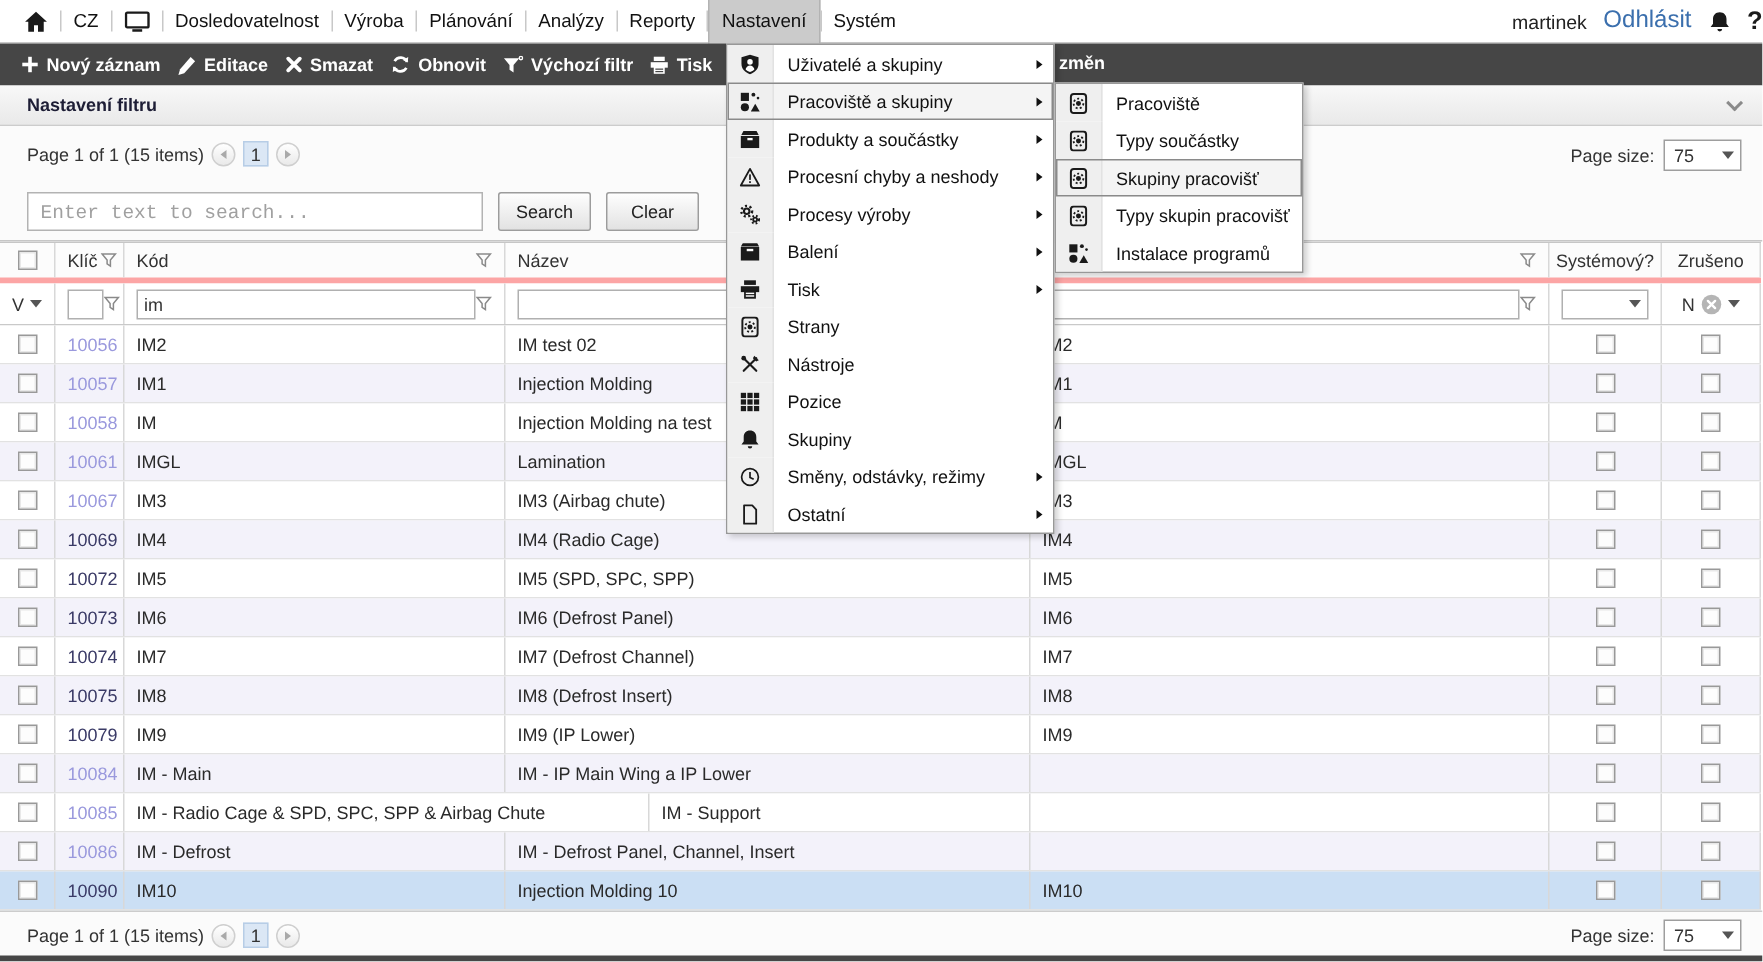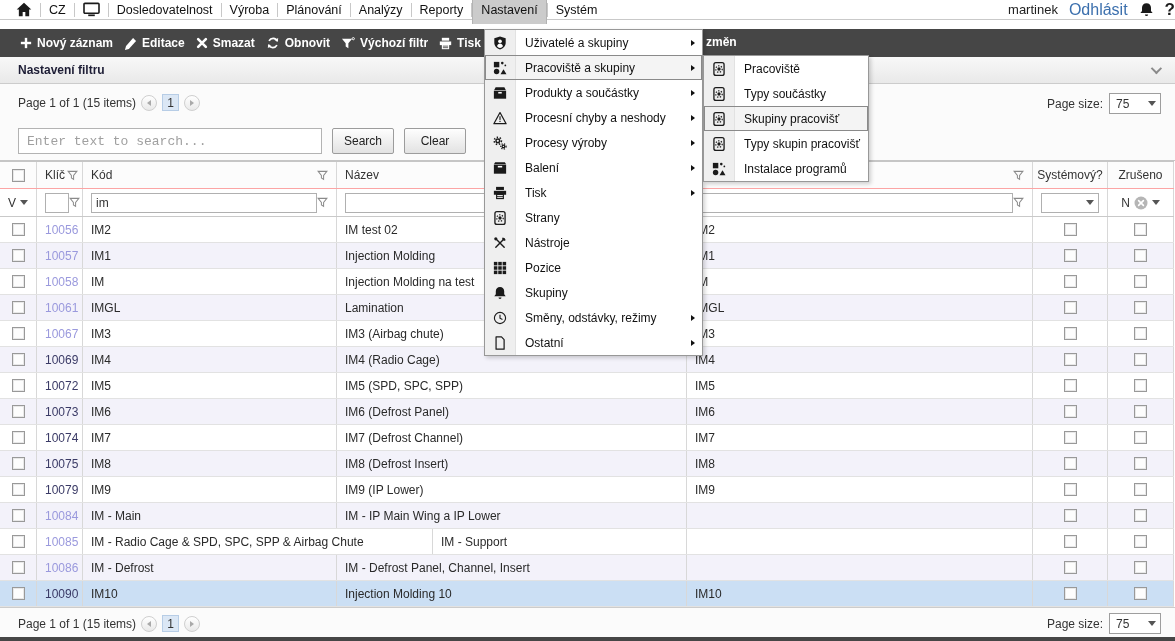--- a/index.html
+++ b/index.html
@@ -1,30 +1,30 @@
 <!DOCTYPE html>
 <html><head>
 <meta charset="utf-8">
 <style>
 *{margin:0;padding:0;box-sizing:border-box}
 html,body{width:1175px;height:641px}
 body{font-family:"Liberation Sans",sans-serif;background:#fff;position:relative;overflow:hidden;font-size:12px;color:#222}
 
 
-.menubar{position:absolute;top:0;left:0;width:1175px;height:20px;background:#fff;border-bottom:1px solid #c9c9c9;display:flex;align-items:center;padding-left:8px}
+.menubar{position:absolute;top:0;left:0;width:1175px;height:29px;background:#fff;border-bottom:1px solid #c9c9c9;display:flex;align-items:center;padding-left:8px}
 .mb-item{padding:0 8px;height:29px;display:flex;align-items:center;font-size:12.5px;color:#111;cursor:pointer;white-space:nowrap}
 .mb-item.active{background:#cbcbcb;border-left:1px solid #b3b3b3;border-right:1px solid #b3b3b3}
 .mb-sep{width:1px;height:14px;background:#c8c8c8;flex:0 0 auto}
 .mb-right{margin-left:auto;display:flex;align-items:center;gap:11px;}
 .user-name{font-size:13px;color:#222}
 .logout{font-size:16px;color:#3b6fad;text-decoration:none;cursor:pointer}
 .help-q{font-size:17px;font-weight:bold;color:#1a1a1a;cursor:pointer}
 
 
-.toolbar{position:absolute;top:29px;left:0;width:1175px;height:28px;background:#464646;display:flex;align-items:center;padding-left:20px;gap:11px}
+.toolbar{position:absolute;top:29px;left:0;width:1175px;height:28px;background:#464646;display:flex;align-items:center;padding-left:14px;gap:11px}
 .tb-item{display:flex;align-items:center;gap:5px;color:#fff;font-weight:bold;font-size:12px;cursor:pointer;white-space:nowrap}
 .tbi{display:flex;align-items:center}
 .tb-partial{position:absolute;left:706px;top:6px;color:#fff;font-weight:bold;font-size:12px}
 
 
 .panel-header{position:absolute;top:57px;left:0;width:1175px;height:27px;background:linear-gradient(#f8f8f8,#e9e9e9);border-bottom:1px solid #ccc;display:flex;align-items:center;padding:0 16px 0 18px;font-weight:bold;color:#1d1d35;font-size:12px;cursor:pointer}
 .chev{margin-left:auto;width:8px;height:8px;border-right:2px solid #8a8a8a;border-bottom:2px solid #8a8a8a;transform:rotate(45deg) translateY(-2px)}
 
 
 .content-top{position:absolute;top:84px;left:0;width:1175px;height:77px;background:#fbfbfb;border-bottom:1px solid #c6c6c6}
@@ -41,21 +41,21 @@
 .ps-select .val{flex:1}
 .dd-arrow{width:0;height:0;border-left:4px solid transparent;border-right:4px solid transparent;border-top:5px solid #555}
 .search-row{position:absolute;top:44px;left:18px;display:flex;gap:10px;align-items:center}
 .search-input{width:304px;height:26px;border:1px solid #b3b3b3;padding:0 8px;font-size:13px;color:#444;background:#fff;font-family:Liberation Mono, monospace}
 .search-input::placeholder{color:#a0a0a0}
 .btn{width:62px;height:26px;background:linear-gradient(#fefefe,#e2e2e2);border:1px solid #9c9c9c;border-radius:2px;font-size:12px;color:#222;display:flex;align-items:center;justify-content:center;cursor:pointer}
 
 
 .grid{position:absolute;top:161px;left:0;width:1175px}
 .ghead,.gfilter,.grow{display:flex;width:1174px}
-.ghead{height:28px;background:#fcfcfc;border-top:1px solid #c6c6c6;border-bottom:1px solid #fca5a5}
+.ghead{height:28px;background:#fcfcfc;border-top:1px solid #c6c6c6;border-bottom:4px solid #fca5a5}
 .gfilter{height:28px;background:#fff;border-bottom:1px solid #c9c9c9}
 .grow{height:26px;background:#fff;border-bottom:1px solid #e2e2e2;cursor:default}
 .grow.alt{background:#f3f2fa}
 .grow.sel{background:#cbdff4}
 .gc{border-right:1px solid #d8d8d8;display:flex;align-items:center;padding:0 8px;overflow:hidden;white-space:nowrap;height:100%}
 .c0{width:37px;justify-content:center;padding:0}
 .c1{width:46px;padding:0 4px 0 8px}
 .c2{width:254px}
 .c3{width:350px}
 .c4{width:346px}

